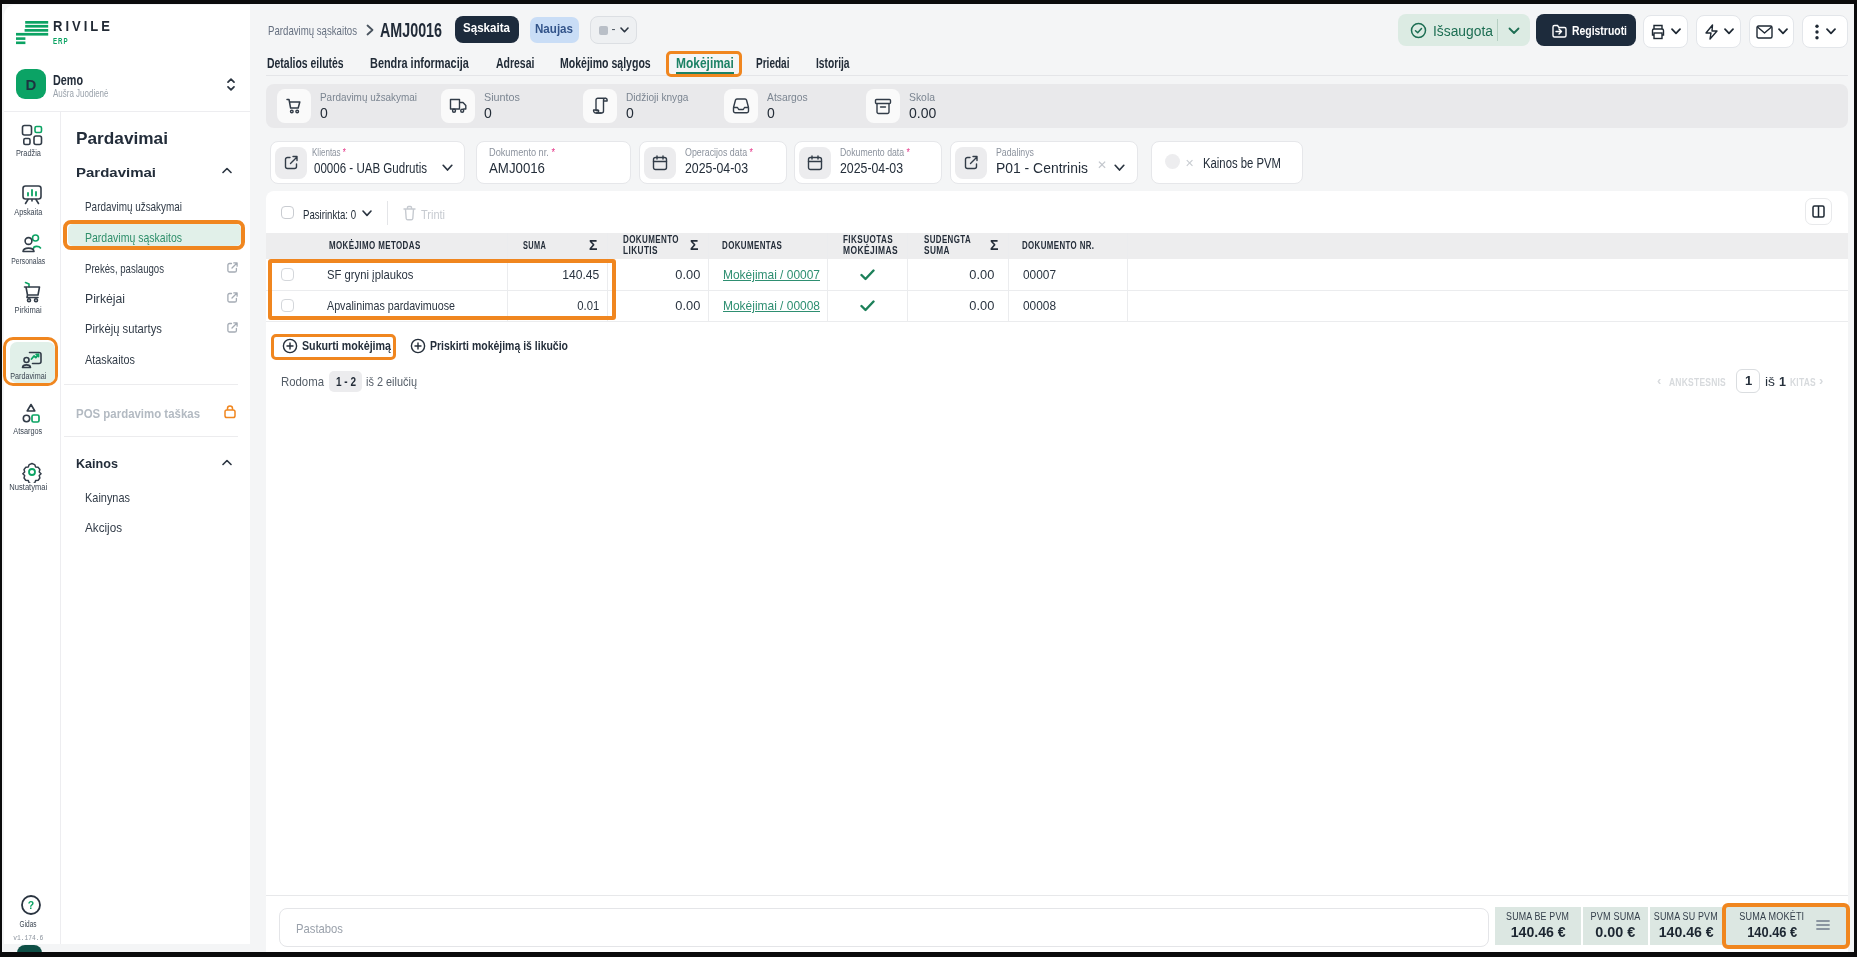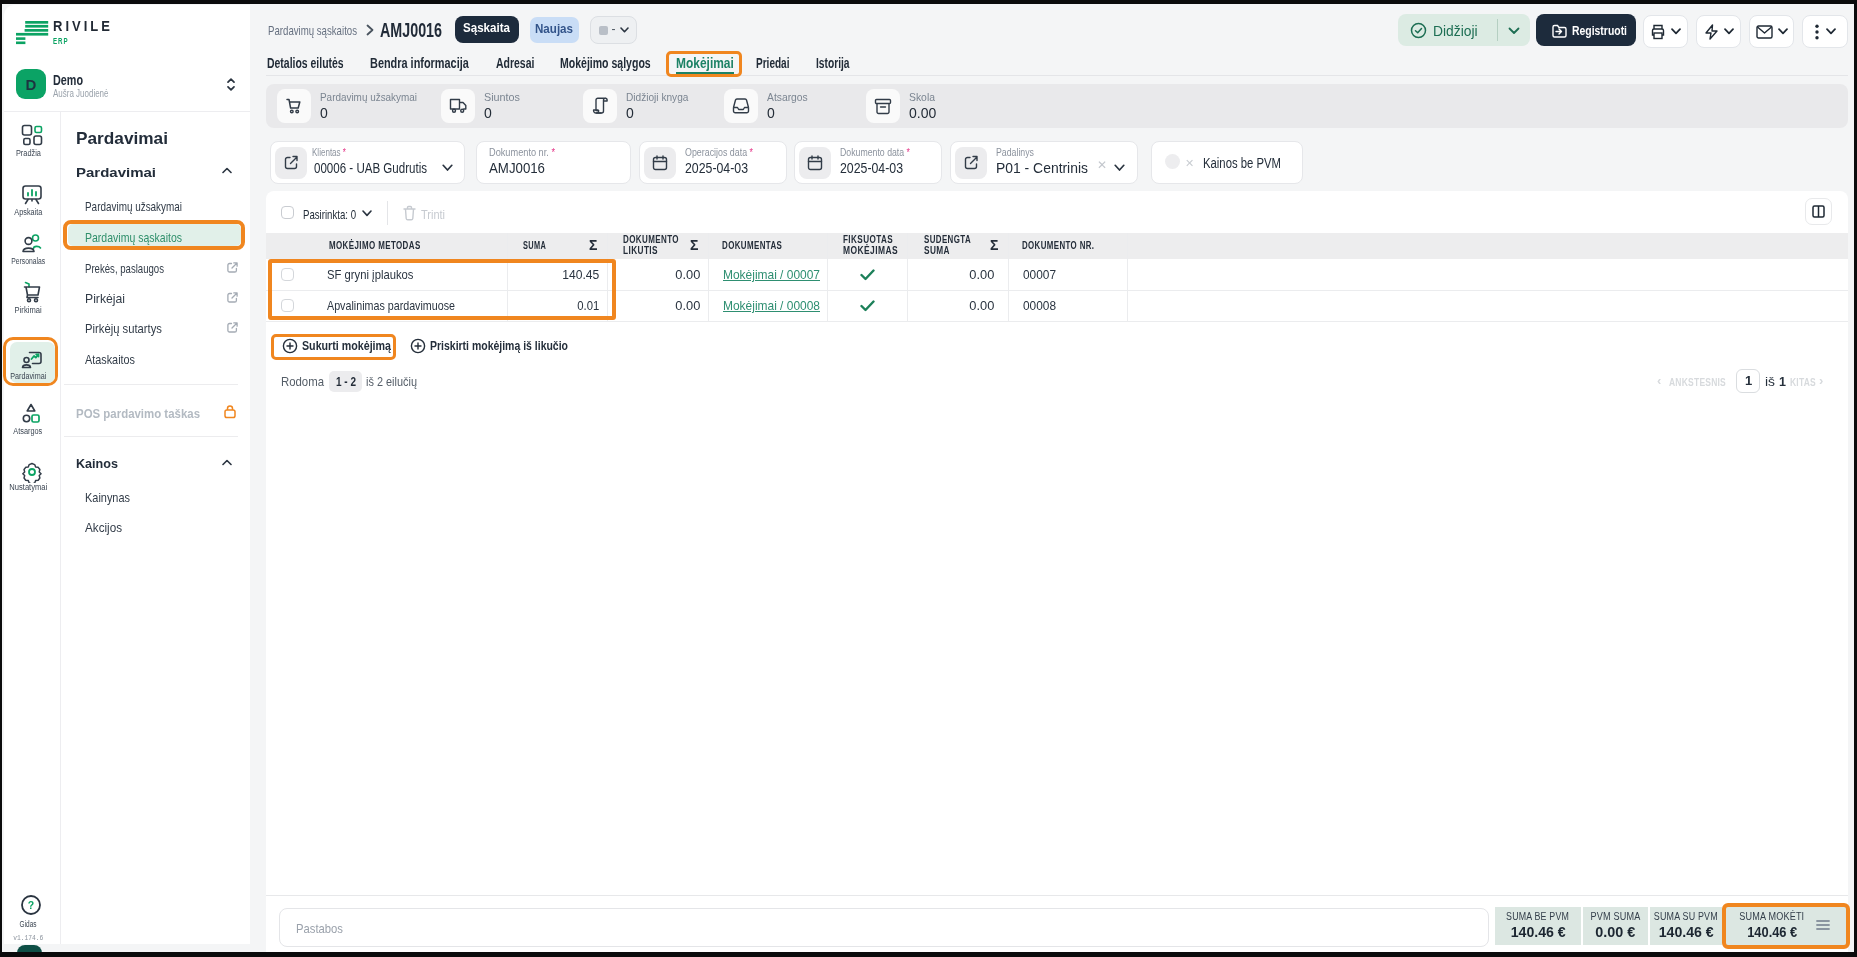--- a/index.html
+++ b/index.html
@@ -206,21 +206,21 @@
       <path d="M1 1 L4.5 4.7 L8 1" fill="none" stroke="#2a3440" stroke-width="1.6" stroke-linecap="round" stroke-linejoin="round"></path>
     </svg>
 </div>
 <div class="abs" style="left:1398px;top:14px;width:132px;height:32px;background:#dcebe3;border-radius:8px;"></div>
 <div class="abs" style="left:1410px;top:22px;">
     <svg width="17" height="17" viewBox="0 0 17 17">
       <circle cx="8.5" cy="8.5" r="7" fill="none" stroke="#1d6e53" stroke-width="1.5"></circle>
       <path d="M5.5 8.7 L7.7 10.7 L11.5 6.5" fill="none" stroke="#1d6e53" stroke-width="1.5" stroke-linecap="round" stroke-linejoin="round"></path>
     </svg>
   </div>
-<div class="abs" id="f29" style="left:1433px;top:22.5px;font-size:14px;color:#1d6e53;white-space:nowrap;line-height:1.15;transform-origin:0 50%;transform:scaleX(0.9882);">Didžioji</div>
+<div class="abs" id="f29" style="left:1433px;top:22.5px;font-size:14px;color:#1d6e53;white-space:nowrap;line-height:1.15;transform-origin:0 50%;transform:scaleX(0.9882);">Išsaugota</div>
 
 <div class="abs" style="left:1497px;top:19px;width:1px;height:22px;background:#b5cfc2;"></div>
 <div class="abs" style="left:1508px;top:27px;">
     <svg width="12" height="8" viewBox="0 0 12 8">
       <path d="M1.5 1.5 L6 6 L10.5 1.5" fill="none" stroke="#1d6e53" stroke-width="1.8" stroke-linecap="round" stroke-linejoin="round"></path>
     </svg>
   </div>
 <div class="abs" style="left:1536px;top:14px;width:100px;height:32px;background:#1d2b3c;border-radius:8px;"></div>
 <div class="abs" style="left:1551px;top:22px;">
     <svg width="17" height="17" viewBox="0 0 17 17">

